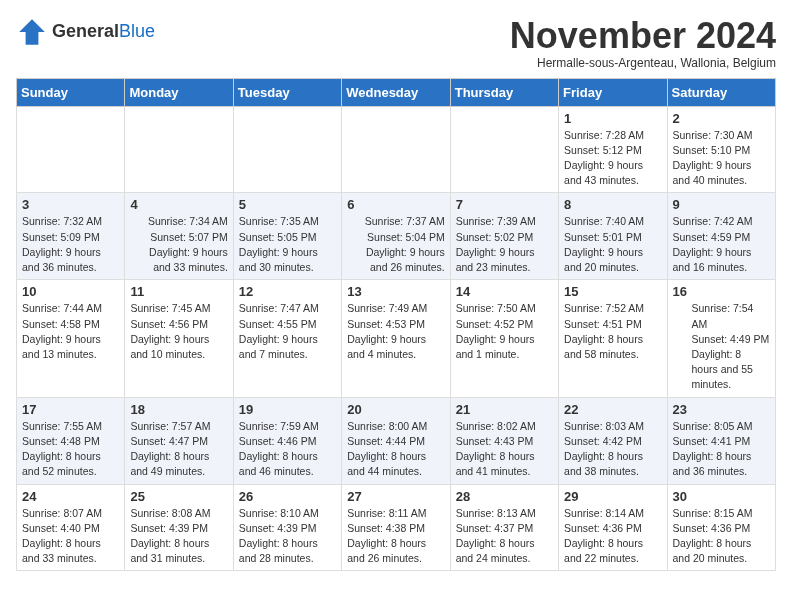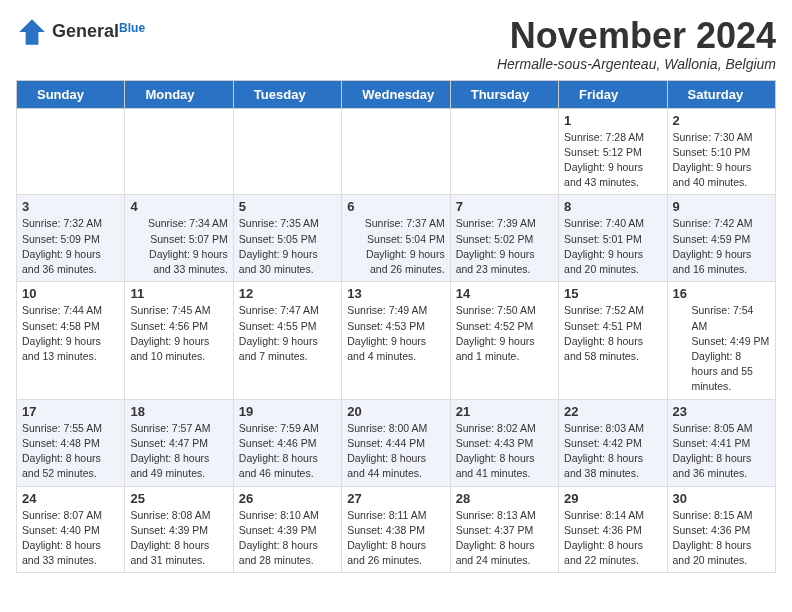--- a/index.html
+++ b/index.html
@@ -25,53 +25,52 @@
       display: flex;
       flex-direction: row;
       line-height: 1.1;
     }
     .logo-general {
       font-size: 18px;
       font-weight: bold;
       color: #333;
     }
     .logo-blue {
-      font-size: 12px;
-      font-weight: bold;
+      font-size: 18px;
+      font-weight: normal;
       color: #1a6fc4;
     }
     .logo-icon {
       width: 32px;
       height: 32px;
     }
     .title-block {
       text-align: right;
     }
     .month-title {
       font-size: 36px;
       font-weight: bold;
       color: #333;
       line-height: 1.1;
     }
     .subtitle {
-      font-size: 14px;
-      color: #333;
-      font-style: italic;
+      font-size: 12px;
+      color: #333;
     }
     table {
       width: 100%;
       border-collapse: collapse;
       table-layout: fixed;
     }
     th {
       background-color: #2a72c3;
       color: #fff;
       font-size: 13px;
       font-weight: bold;
-      padding: 6px 20px;
+      padding: 6px 4px;
       text-align: left;
       border: 1px solid #ccc;
     }
     td {
       vertical-align: top;
       border: 1px solid #ddd;
       padding: 4px 5px;
       font-size: 11px;
       color: #333;
       height: 84px;

